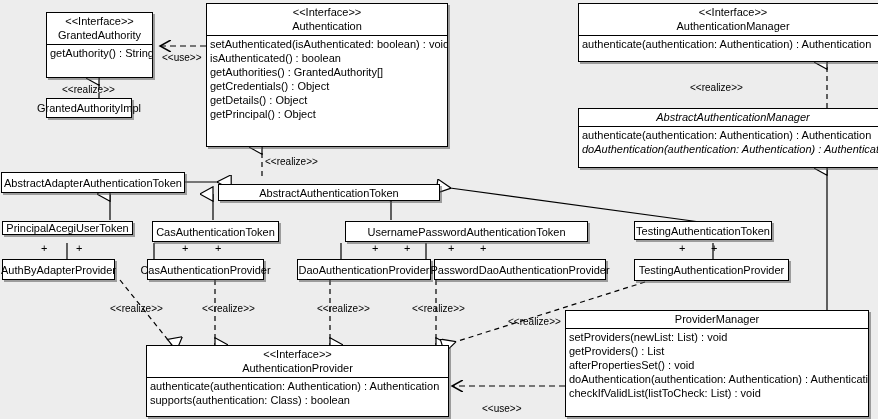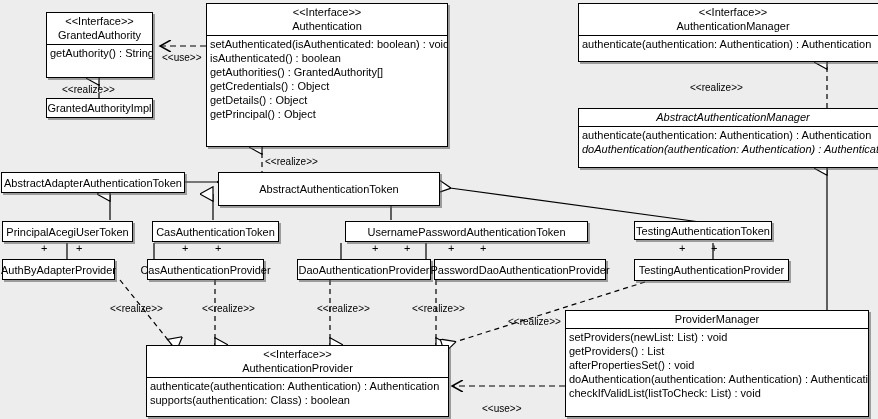--- a/index.html
+++ b/index.html
@@ -121,21 +121,21 @@
   <div class="box" style="left:46px;top:12px;width:107px;height:66px;">
     <div class="hdr">
       <span class="stereo">&lt;&lt;Interface&gt;&gt;</span>
       <span class="cname">GrantedAuthority</span>
     </div>
     <div class="compart">
       <div class="m">getAuthority() : String</div>
     </div>
   </div>
 
-  <div class="box simple" style="left:46px;top:98px;width:107px;height:20px;">
+  <div class="box simple" style="left:46px;top:98px;width:86px;height:20px;">
     <span>GrantedAuthorityImpl</span>
   </div>
 
   <div class="box" style="left:206px;top:3px;width:242px;height:144px;">
     <div class="hdr">
       <span class="stereo">&lt;&lt;Interface&gt;&gt;</span>
       <span class="cname">Authentication</span>
     </div>
     <div class="compart">
       <div class="m">setAuthenticated(isAuthenticated: boolean) : void</div>
@@ -164,25 +164,25 @@
     <div class="compart">
       <div class="m">authenticate(authentication: Authentication) : Authentication</div>
       <div class="m abs">doAuthentication(authentication: Authentication) : Authentication</div>
     </div>
   </div>
 
   <div class="box simple abs" style="left:1px;top:172px;width:184px;height:21px;">
     <span>AbstractAdapterAuthenticationToken</span>
   </div>
 
-  <div class="box simple abs" style="left:218px;top:172px;width:222px;height:34px;">
+  <div class="box simple abs" style="left:218px;top:184px;width:222px;height:17px;">
     <span>AbstractAuthenticationToken</span>
   </div>
 
-  <div class="box simple" style="left:2px;top:221px;width:131px;height:21px;">
+  <div class="box simple" style="left:2px;top:221px;width:131px;height:14px;">
     <span>PrincipalAcegiUserToken</span>
   </div>
   <div class="box simple" style="left:152px;top:221px;width:127px;height:21px;text-align:center;">
     <span>CasAuthenticationToken</span>
   </div>
   <div class="box simple" style="left:345px;top:221px;width:243px;height:21px;">
     <span>UsernamePasswordAuthenticationToken</span>
   </div>
   <div class="box simple" style="left:634px;top:221px;width:138px;height:19px;">
     <span>TestingAuthenticationToken</span>

